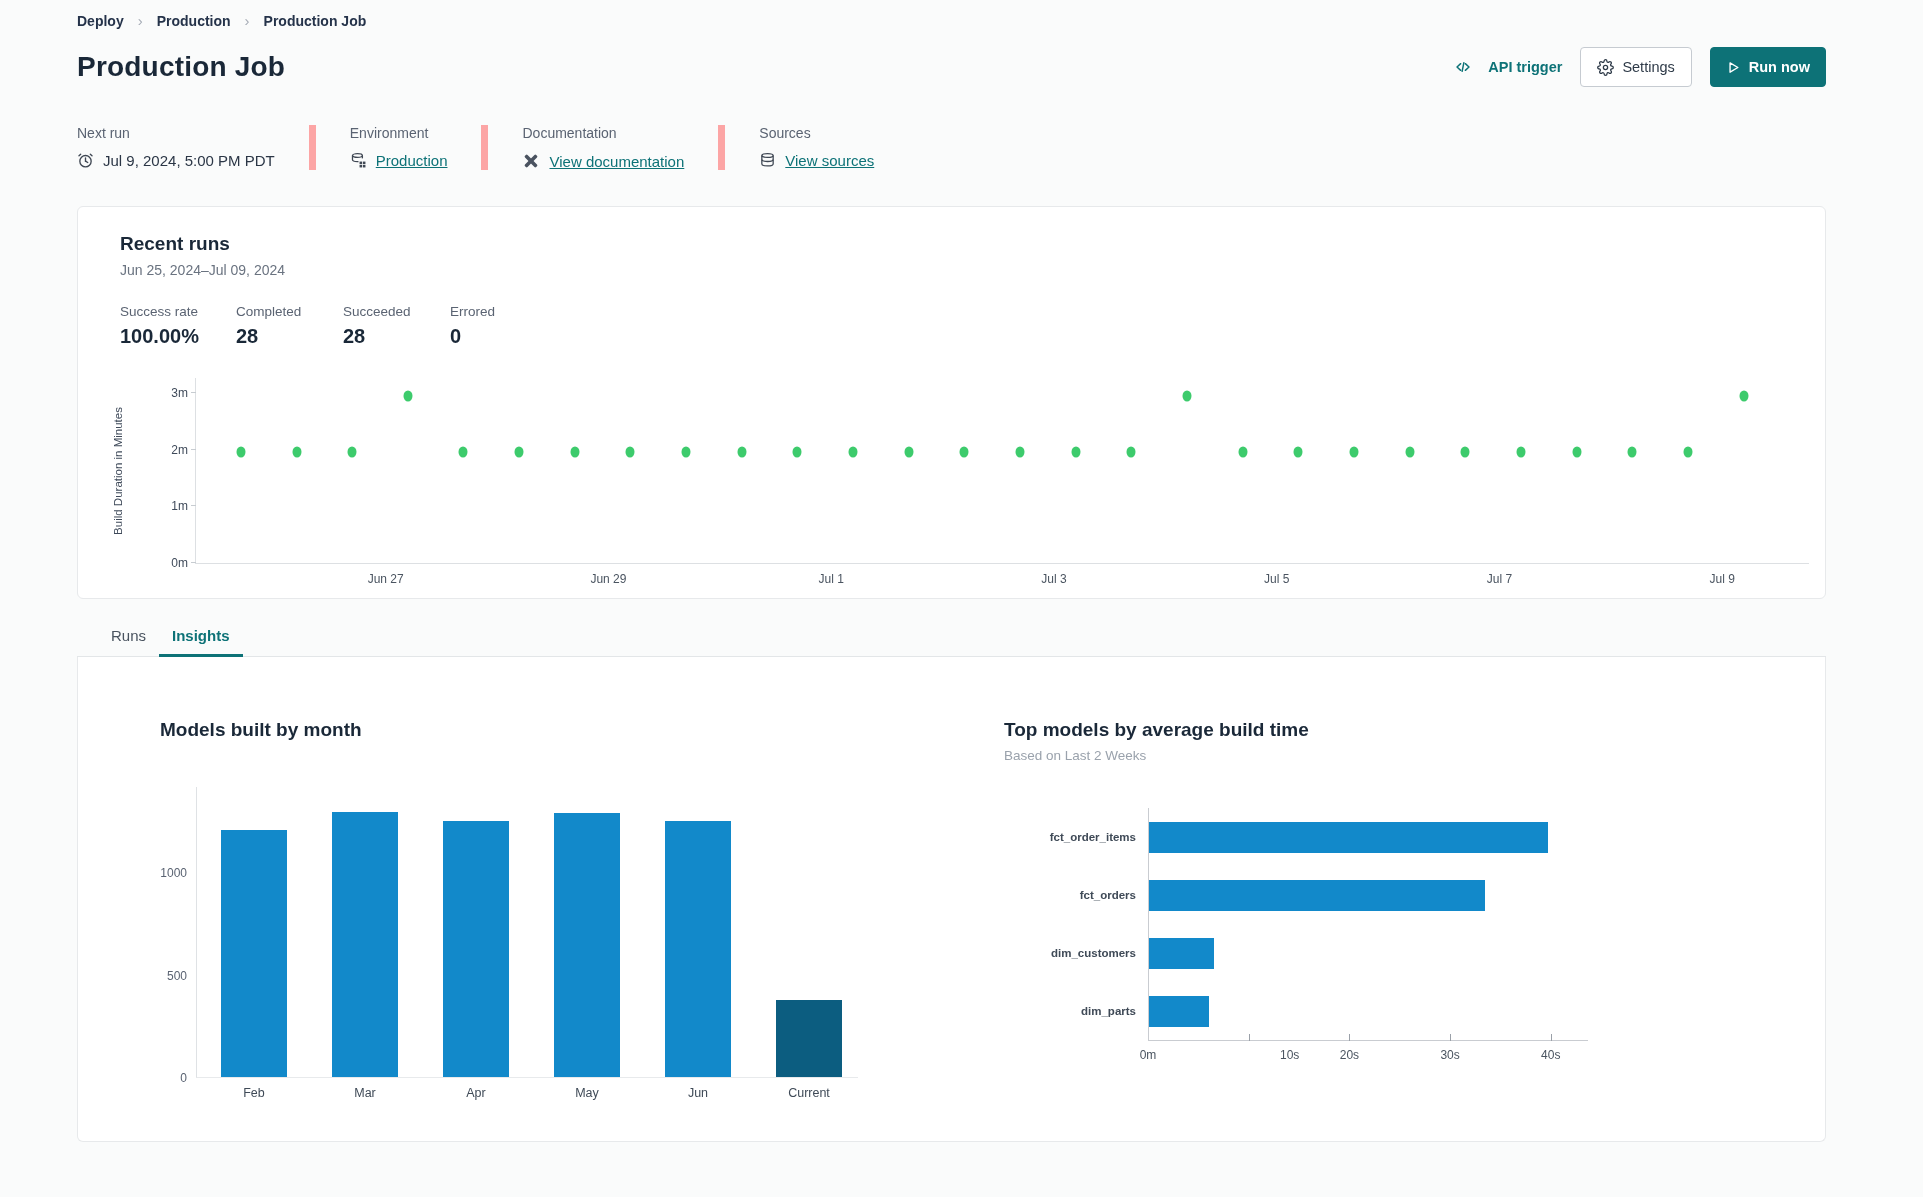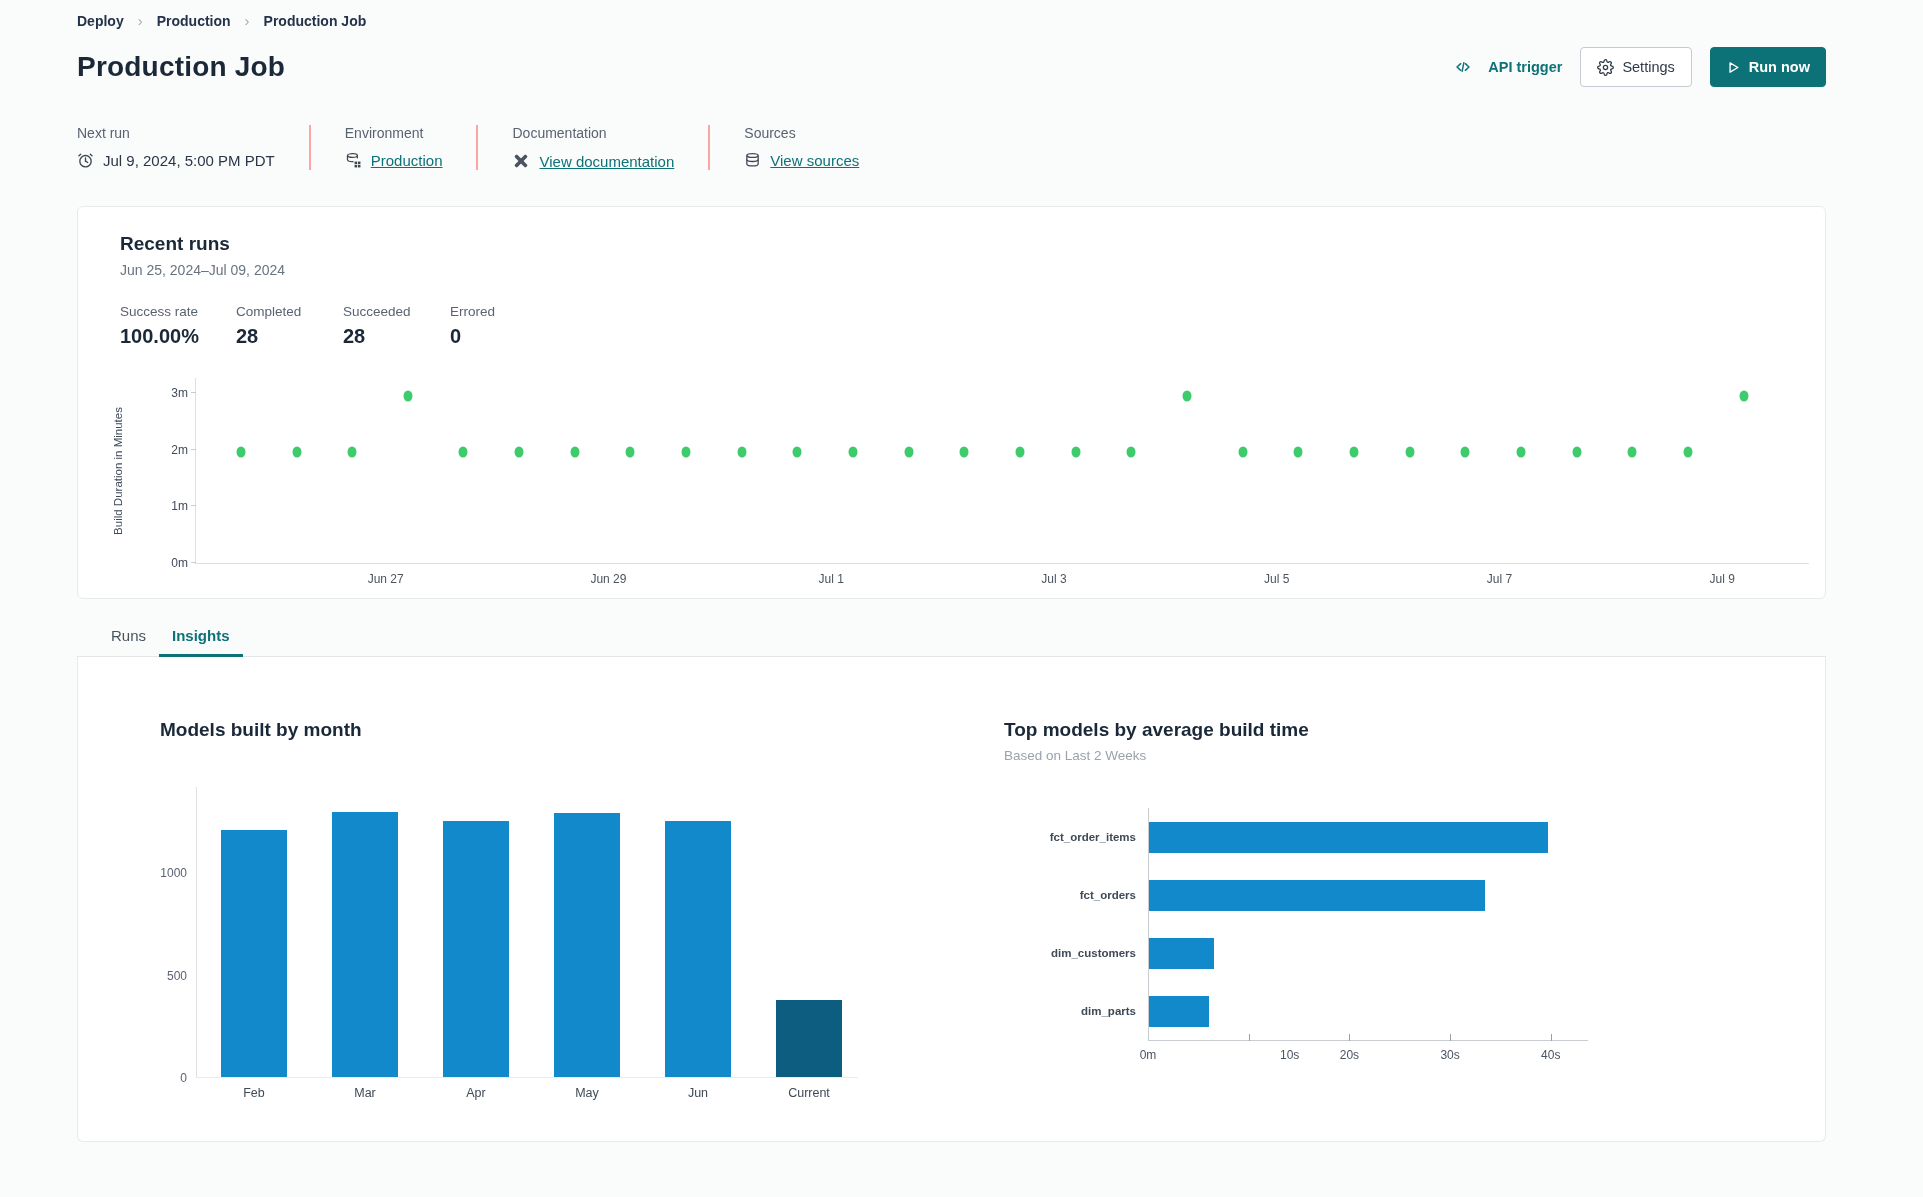--- a/index.html
+++ b/index.html
@@ -22,21 +22,21 @@
   .actions { display: flex; align-items: center; gap: 18px; }
   .api-trigger { display: flex; align-items: center; gap: 17px; font-size: 14.5px; font-weight: 600; color: #0d7277; cursor: pointer; }
   .btn { display: flex; align-items: center; gap: 8px; height: 40px; border-radius: 4px; font-size: 14.5px; cursor: pointer; }
   .btn-secondary { background: #fff; border: 1px solid #c6cbd1; color: #2e3a48; padding: 0 16px; }
   .btn-primary { background: #0d7277; border: 1px solid #0d7277; color: #fff; padding: 0 15px; font-weight: 600; }
 
   
   .meta-row { display: flex; margin-top: 38px; }
   .meta-col { padding: 0 34px; }
   .meta-col:first-child { padding-left: 0; }
-  .meta-col + .meta-col { border-left: 2px solid #fca5a5; }
+  .meta-col + .meta-col { border-left: 7px solid #fca5a5; }
   .meta-label { font-size: 14px; color: #5a6372; }
   .meta-value { margin-top: 11px; display: flex; align-items: center; gap: 9px; font-size: 15px; color: #2b3646; }
   .meta-value a { color: #0d7277; text-decoration: underline; }
 
   
   .card { background: #fff; border: 1px solid #e7e9eb; border-radius: 6px; }
   .recent-card { margin-top: 36px; padding: 26px 0 34px 0; }
   .recent-head { padding-left: 42px; }
   .recent-title { font-size: 19px; font-weight: 700; }
   .recent-range { margin-top: 7px; font-size: 14px; color: #6a7380; }

